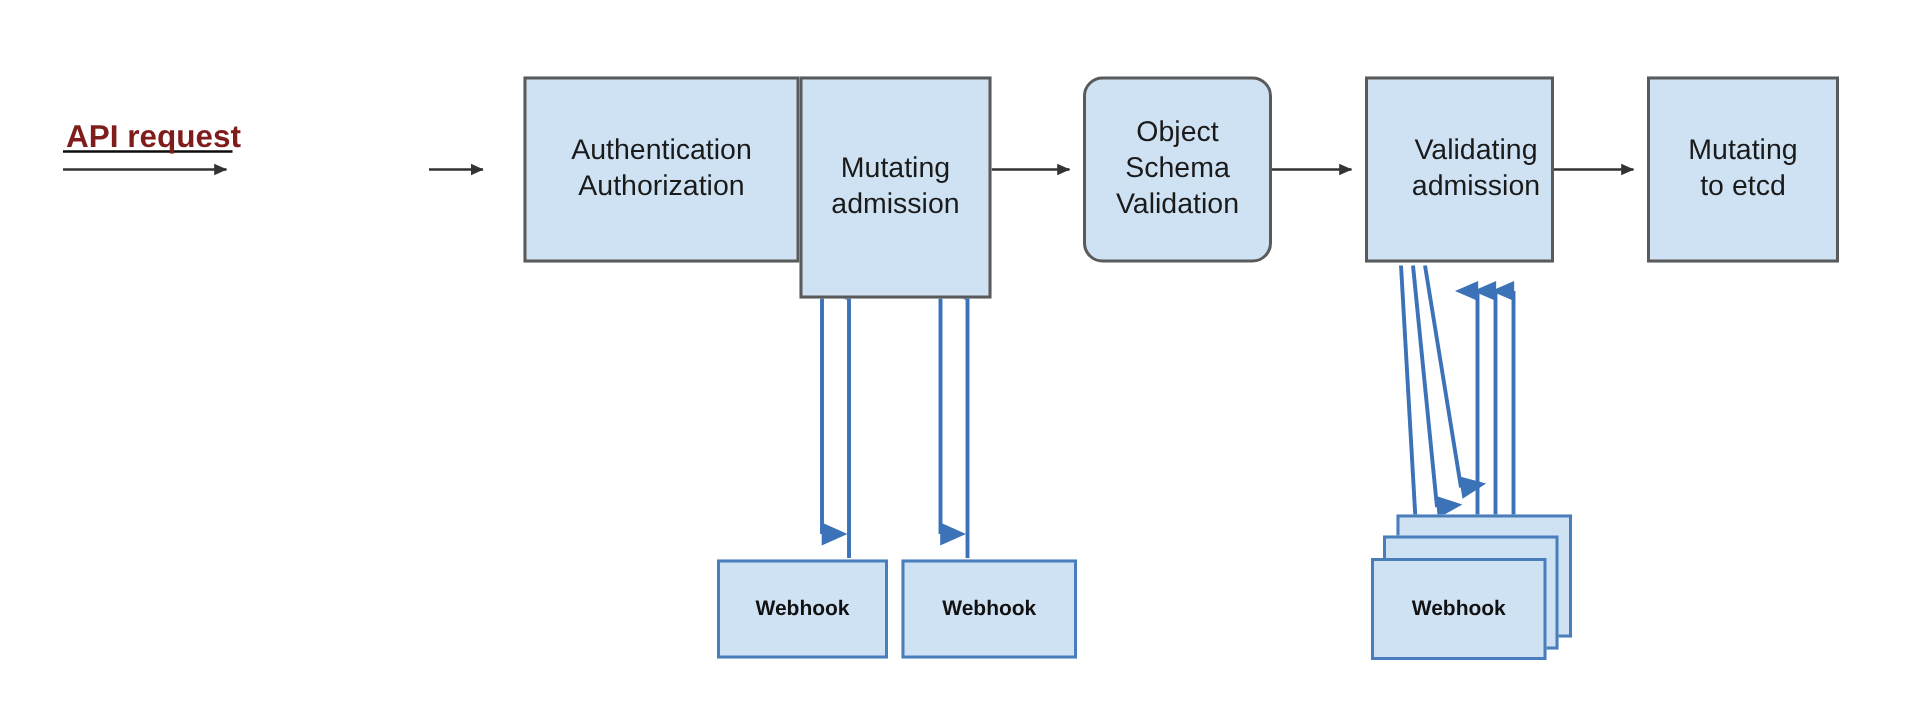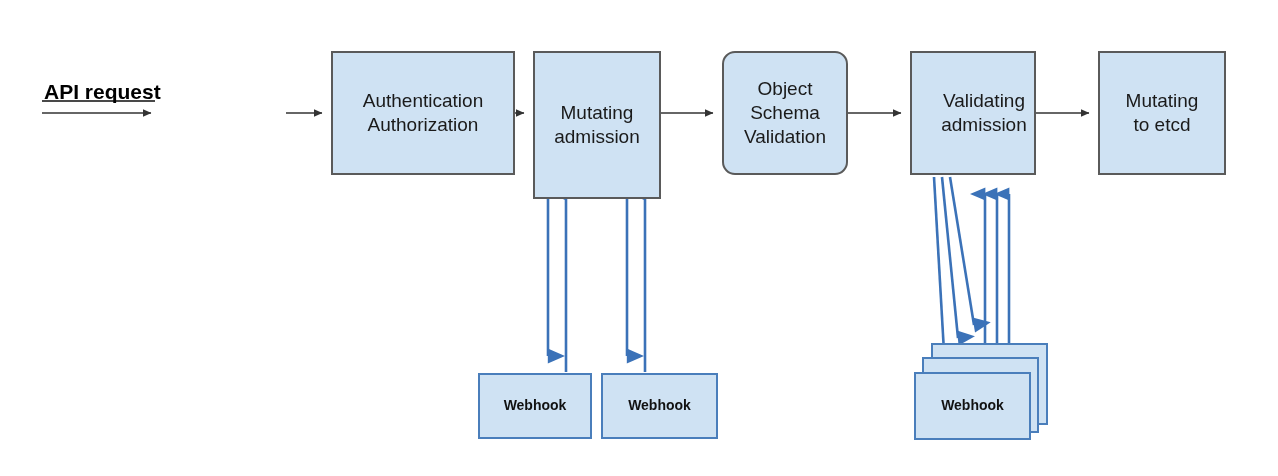--- a/index.html
+++ b/index.html
@@ -51,21 +51,21 @@
     left: 0;
     top: 0;
     width: 1278px;
     height: 476px;
     pointer-events: none;
   }
   .req-label {
     position: absolute;
     font-weight: bold;
     font-size: 21px;
-    color: #000000;
+    color: #7f1d1d;
     letter-spacing: 0px;
     font-family: "Liberation Sans", sans-serif;
     white-space: nowrap;
   }
 </style>
 </head>
 <body>
 
 <div id="canvas">
 
@@ -111,21 +111,21 @@
       <line x1="997" y1="372" x2="997" y2="194" marker-end="url(#blueUp)"></line>
       <line x1="1009" y1="372" x2="1009" y2="194" marker-end="url(#blueUp)"></line>
     </g>
 
     <line x1="42" y1="101" x2="155" y2="101" stroke="#0d0d0d" stroke-width="1.7"></line>
   </svg>
 
   <div class="req-label" style="left:44px; top:80px;">API request</div>
 
 
-  <div class="node" style="left:331px; top:51px; width:184px; height:124px;">Authentication
+  <div class="node" style="left:349px; top:51px; width:184px; height:124px;">Authentication
 Authorization</div>
 
   <div class="node" style="left:533px; top:51px; width:128px; height:148px;">Mutating
 admission</div>
 
   <div class="node" style="left:722px; top:51px; width:126px; height:124px;border-radius:13px;">Object
 Schema
 Validation</div>
 
   <div class="node" style="left:910px; top:51px; width:126px; height:124px;padding-left:22px;">Validating

